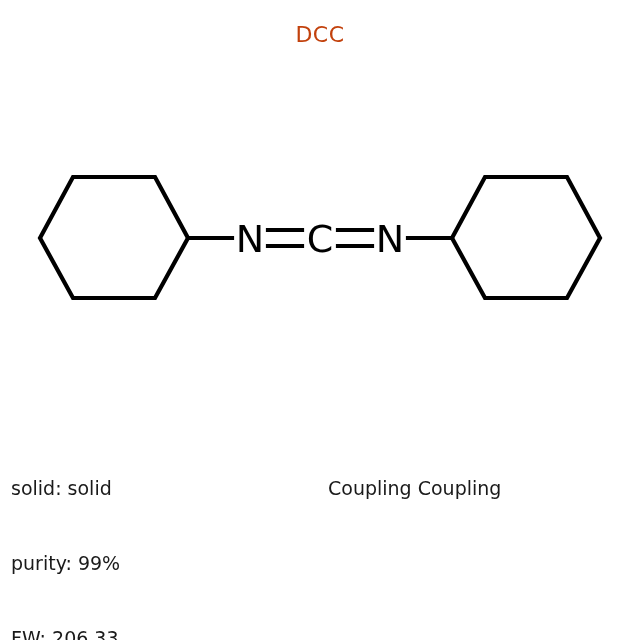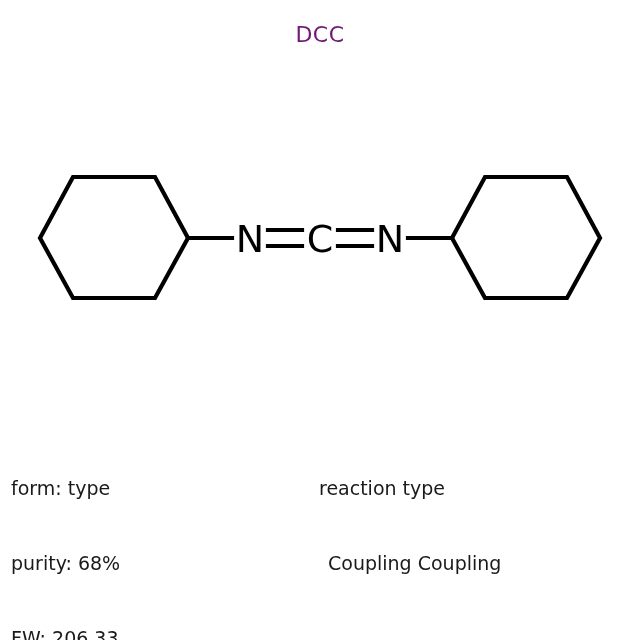--- a/index.html
+++ b/index.html
@@ -18,21 +18,21 @@
     background: #ffffff;
     overflow: hidden;
   }
   #title {
     position: absolute;
     left: 0;
     top: 22px;
     width: 640px;
     text-align: center;
     font-size: 22px;
-    color: #701a75;
+    color: #c2410c;
     font-family: "DejaVu Sans", sans-serif;
     letter-spacing: 0.5px;
   }
   #structure {
     position: absolute;
     left: 0;
     top: 0;
     width: 640px;
     height: 640px;
   }
@@ -85,23 +85,22 @@
     </g>
 
     <g fill="#000000" font-family="DejaVu Sans, sans-serif" font-size="38" text-anchor="middle" dominant-baseline="central">
       <text x="250" y="239">N</text>
       <text x="320" y="239">C</text>
       <text x="390" y="239">N</text>
     </g>
   </svg>
 
   <div class="info-block" id="info-left">
-    <span class="info-line">form: type</span>
-    <span class="info-line">purity: 68%</span>
+    <span class="info-line">solid: solid</span>
+    <span class="info-line">purity: 99%</span>
     <span class="info-line">FW: 206.33</span>
   </div>
 
   <div class="info-block" id="info-right">
-    <span class="info-line">reaction type</span>
     <span class="info-line indent">Coupling Coupling</span>
   </div>
 
 </div>
 
 </body></html>

